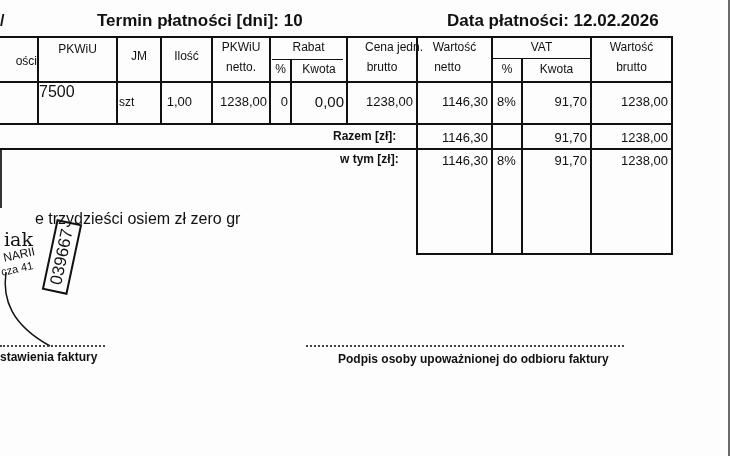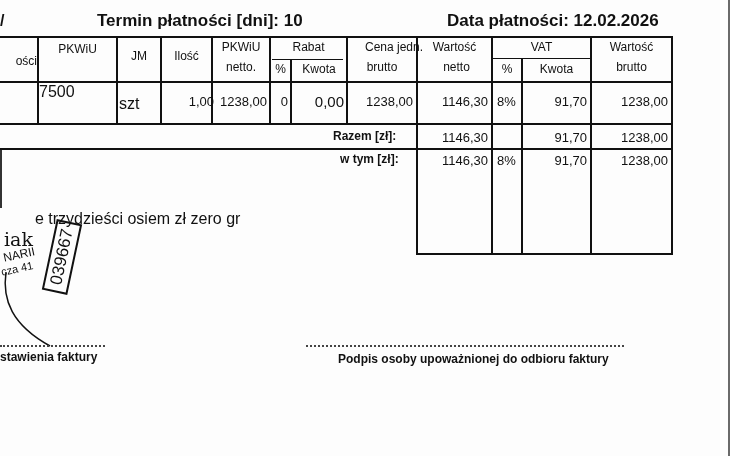--- a/index.html
+++ b/index.html
@@ -71,31 +71,31 @@
 <div class="cell hc" style="left:118px;top:49px;width:42px">JM</div>
 <div class="cell hc" style="left:162px;top:49px;width:49px">Ilość</div>
 <div class="cell hc" style="left:213px;top:40px;width:56px">PKWiU</div>
 <div class="cell hc" style="left:213px;top:60px;width:56px">netto.</div>
 <div class="cell hc" style="left:271px;top:40px;width:75px">Rabat</div>
 <div class="cell hc" style="left:271px;top:62px;width:19px">%</div>
 <div class="cell hc" style="left:292px;top:62px;width:54px">Kwota</div>
 <div class="cell hc" style="left:348px;top:40px;width:92px">Cena jedn.</div>
 <div class="cell hc" style="left:348px;top:60px;width:68px">brutto</div>
 <div class="cell hc" style="left:418px;top:40px;width:73px">Wartość</div>
-<div class="cell hc" style="left:420px;top:60px;width:73px">netto</div>
+<div class="cell hc" style="left:411px;top:60px;width:73px">netto</div>
 <div class="cell hc" style="left:493px;top:40px;width:97px">VAT</div>
 <div class="cell hc" style="left:493px;top:62px;width:28px">%</div>
 <div class="cell hc" style="left:523px;top:62px;width:67px">Kwota</div>
 <div class="cell hc" style="left:592px;top:40px;width:79px">Wartość</div>
 <div class="cell hc" style="left:592px;top:60px;width:79px">brutto</div>
 
 <div>
   <div class="cell" style="left:39px;top:83px;font-size:16px">7500</div>
-  <div class="cell" style="left:119px;top:95px;font-size:16px">szt</div>
-  <div class="cell num" style="left:168px;top:94px;width:46px">1,00</div>
+  <div class="cell" style="left:119px;top:95px;font-size:12px">szt</div>
+  <div class="cell num" style="left:146px;top:94px;width:46px">1,00</div>
   <div class="cell num" style="left:213px;top:94px;width:54px">1238,00</div>
   <div class="cell num" style="left:271px;top:94px;width:17px">0</div>
   <div class="cell num" style="left:292px;top:93px;width:52px;font-size:15px">0,00</div>
   <div class="cell num" style="left:348px;top:94px;width:65px">1238,00</div>
   <div class="cell num" style="left:418px;top:94px;width:70px">1146,30</div>
   <div class="cell" style="left:497px;top:94px;font-size:13px">8%</div>
   <div class="cell num" style="left:523px;top:94px;width:64px">91,70</div>
   <div class="cell num" style="left:592px;top:94px;width:76px">1238,00</div>
 </div>
 

